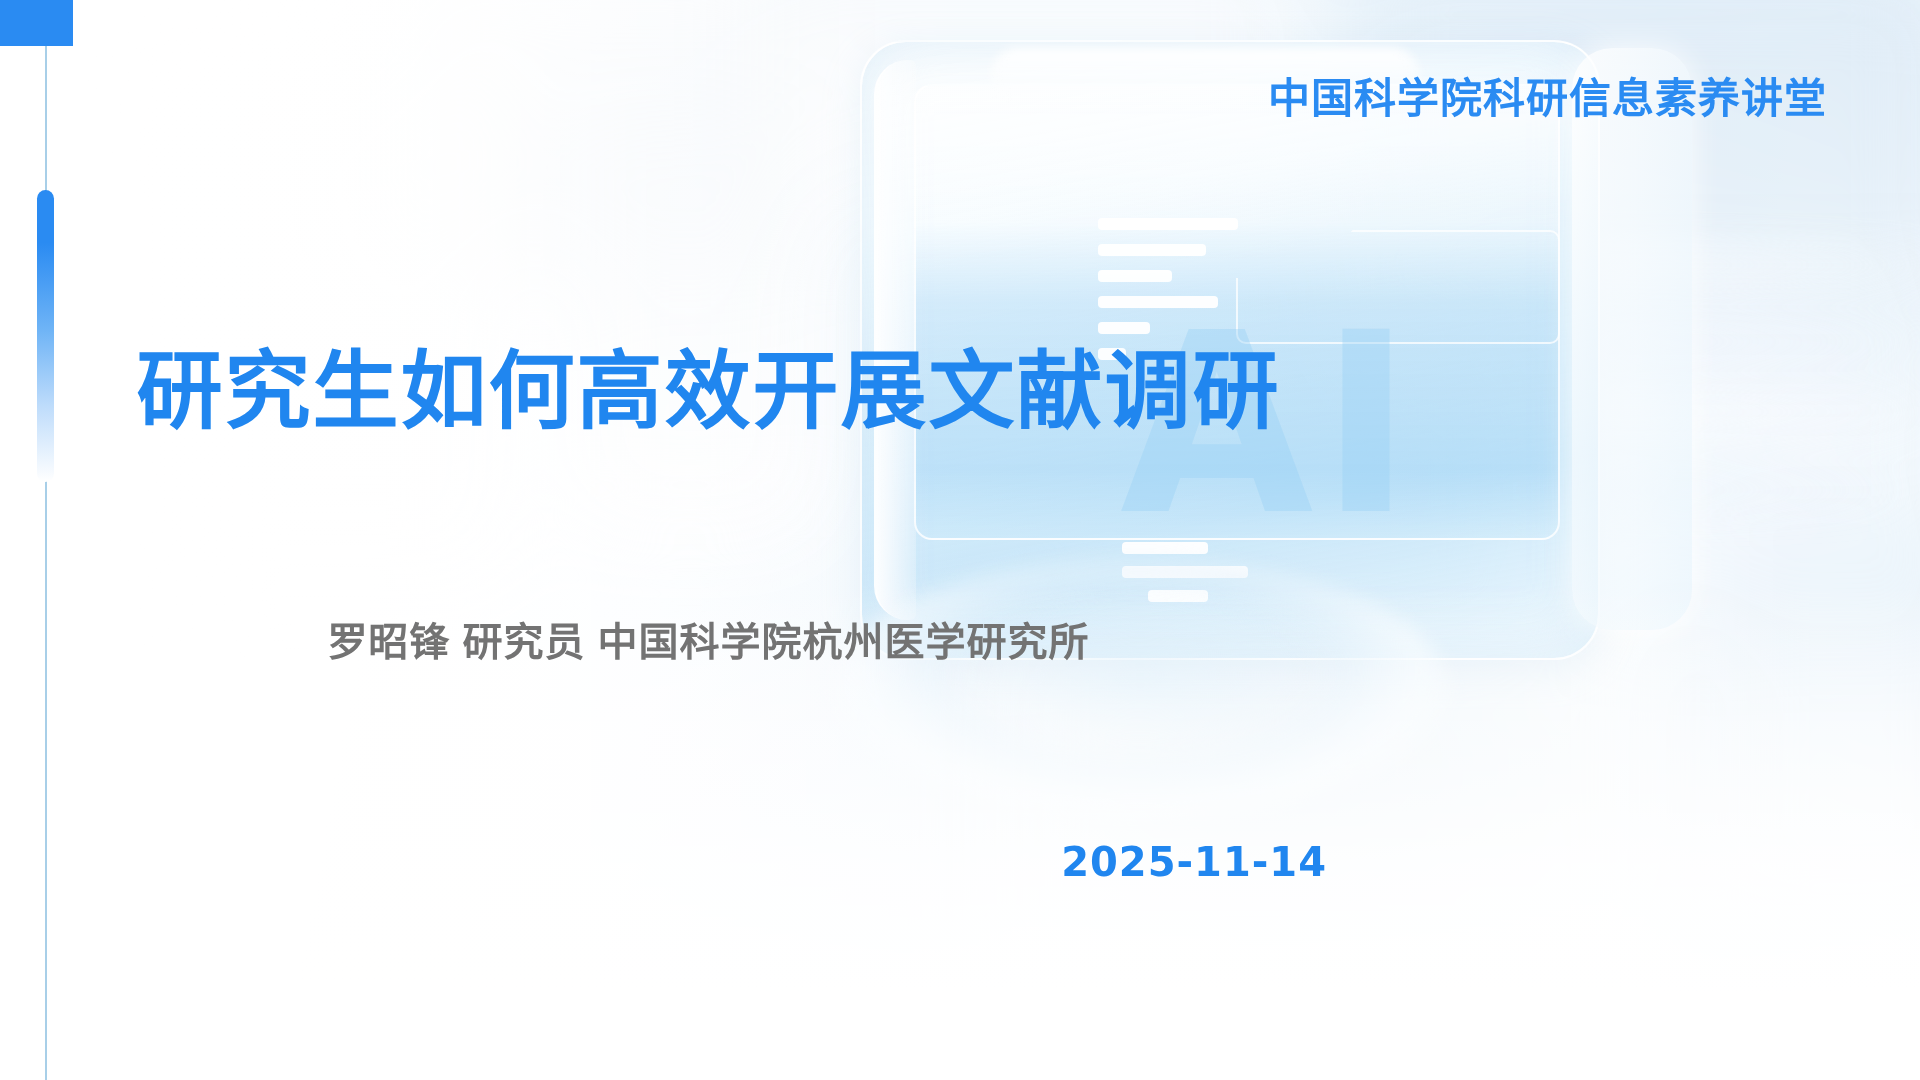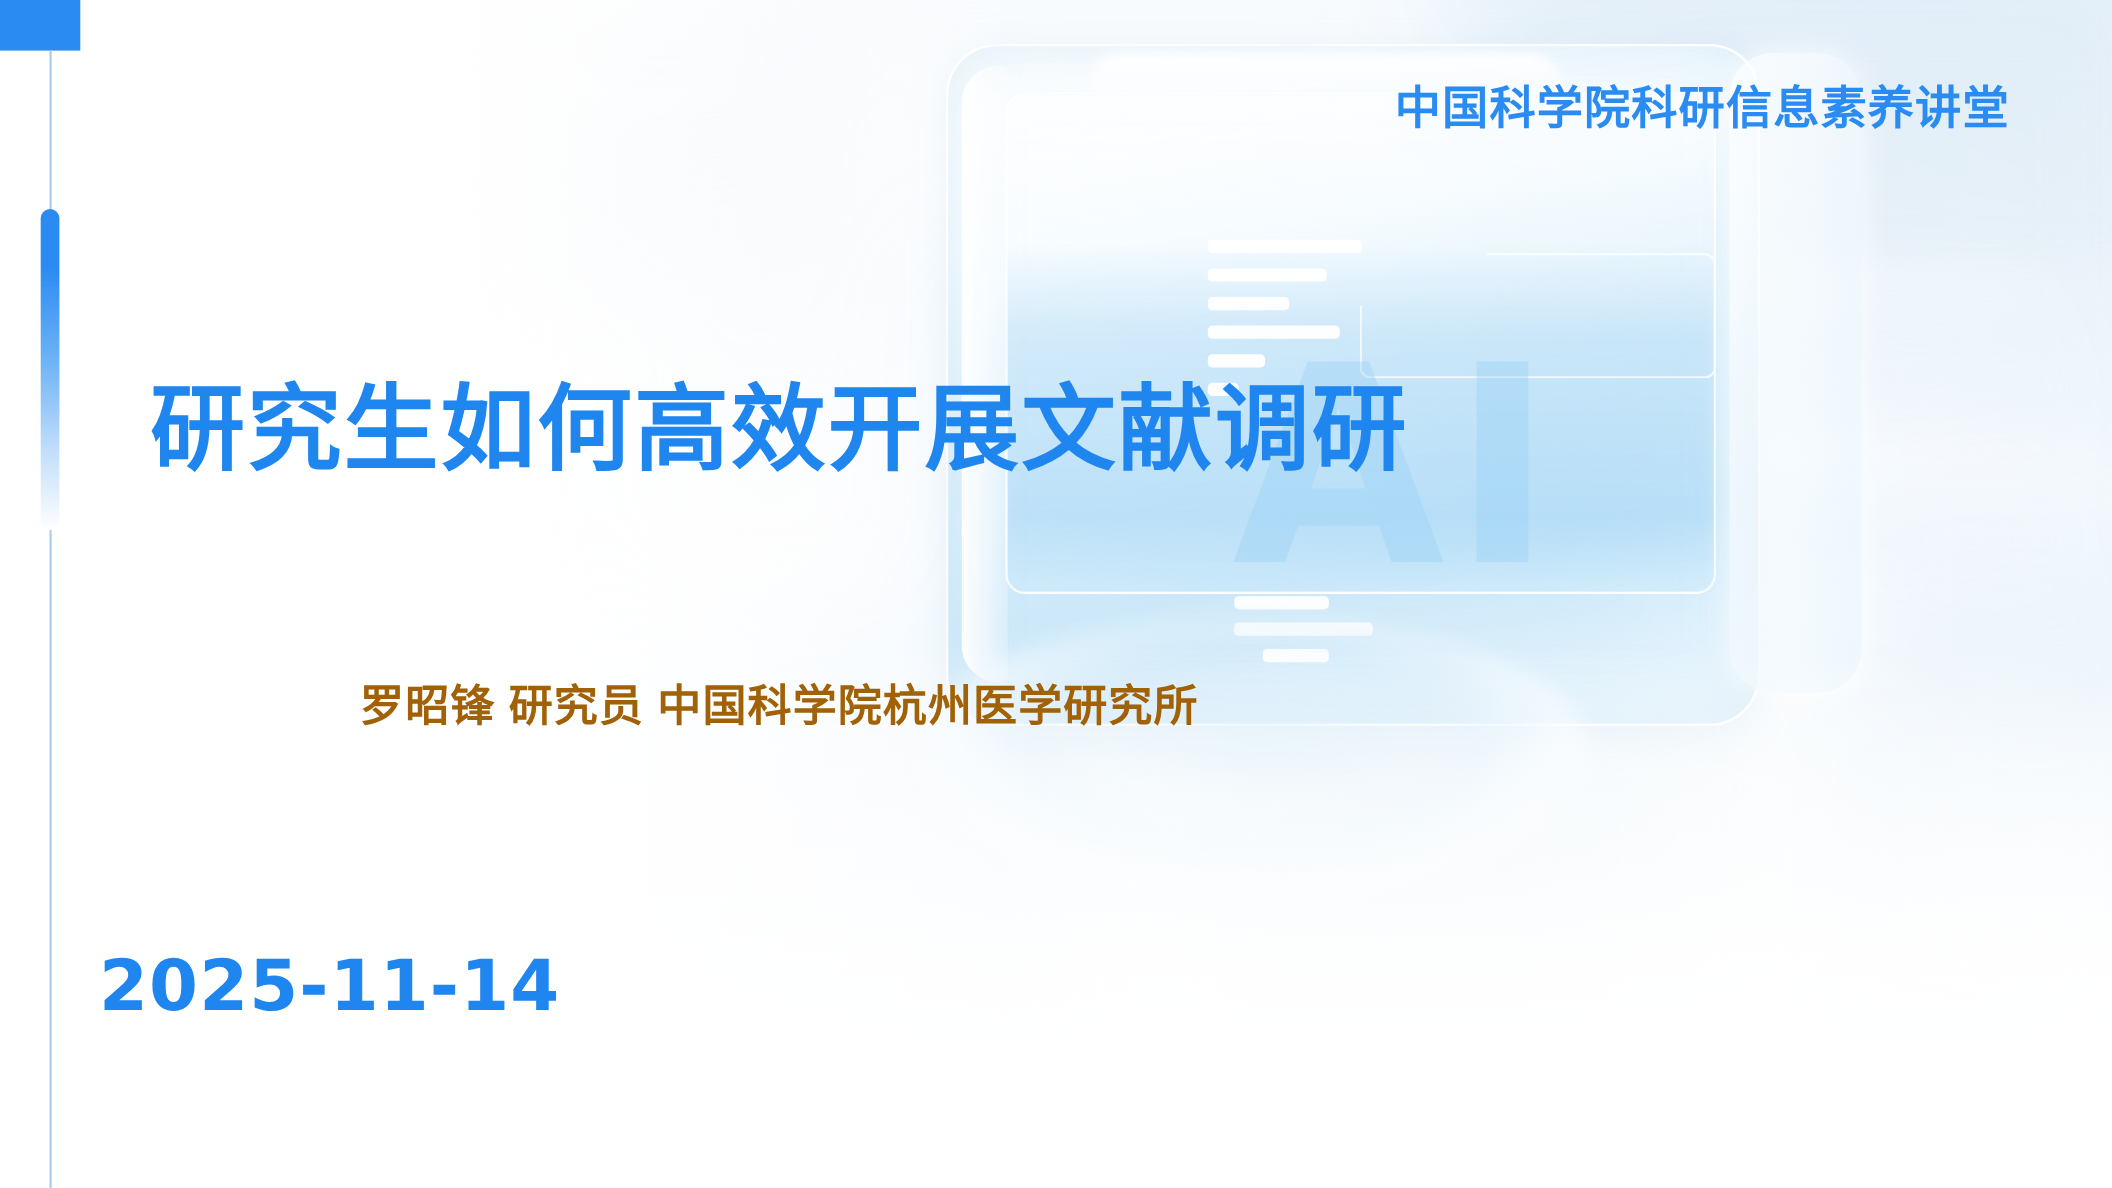--- a/index.html
+++ b/index.html
@@ -214,27 +214,26 @@
     position: absolute; left: 90px; right: 620px; top: 618px;
     text-align: center;
     font-size: 40px;
     font-weight: 700;
     letter-spacing: 1px;
     line-height: 1.2;
     white-space: nowrap;
   }
   .date-line {
     position: absolute; left: 90px; right: 620px; top: 838px;
-    text-align: left;
-    font-size: 64px;
+    text-align: right;
+    font-size: 40px;
     font-weight: 700;
     letter-spacing: 1px;
     line-height: 1.2;
     font-family: "DejaVu Sans", sans-serif;
-    margin-top: 21px;
   }
 </style>
 </head>
 <body>
 
 <div id="slide">
 
   <div class="bg-layer bg-base"></div>
 
   <div class="bg-layer bg-blobs">
@@ -285,17 +284,17 @@
   <div class="bg-layer bg-veil-left"></div>
 
   <div class="corner-block" style="background: rgb(42, 139, 242);"></div>
   <div class="hairline" style="background: rgb(168, 207, 232);"></div>
   <div class="accent-bar" style="background: linear-gradient(rgb(42, 139, 242) 0%, rgb(42, 139, 242) 18%, rgb(111, 180, 246) 48%, rgb(190, 220, 251) 74%, rgb(255, 255, 255) 100%);"></div>
 
   <div class="header-line" style="color: rgb(42, 139, 242);">中国科学院科研信息素养讲堂</div>
 
   <h1 class="title-line" style="color: rgb(32, 134, 239);">研究生如何高效开展文献调研</h1>
 
-  <div class="presenter-line" style="color: #a16207;">罗昭锋  研究员  中国科学院杭州医学研究所</div>
+  <div class="presenter-line" style="color: #737373;">罗昭锋  研究员  中国科学院杭州医学研究所</div>
 
   <div class="date-line" style="color: rgb(32, 134, 239);">2025-11-14</div>
 
 </div>
 
 </body></html>

